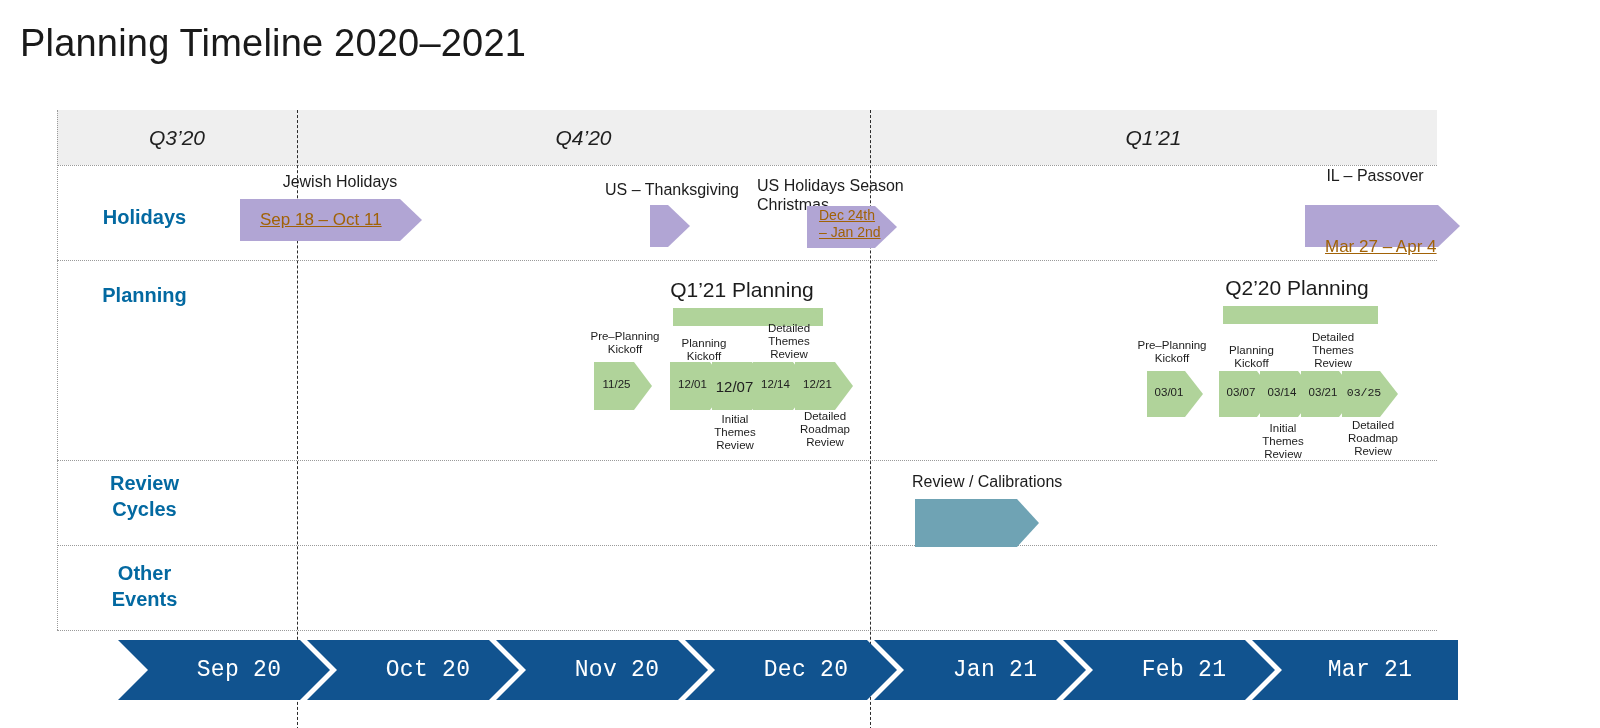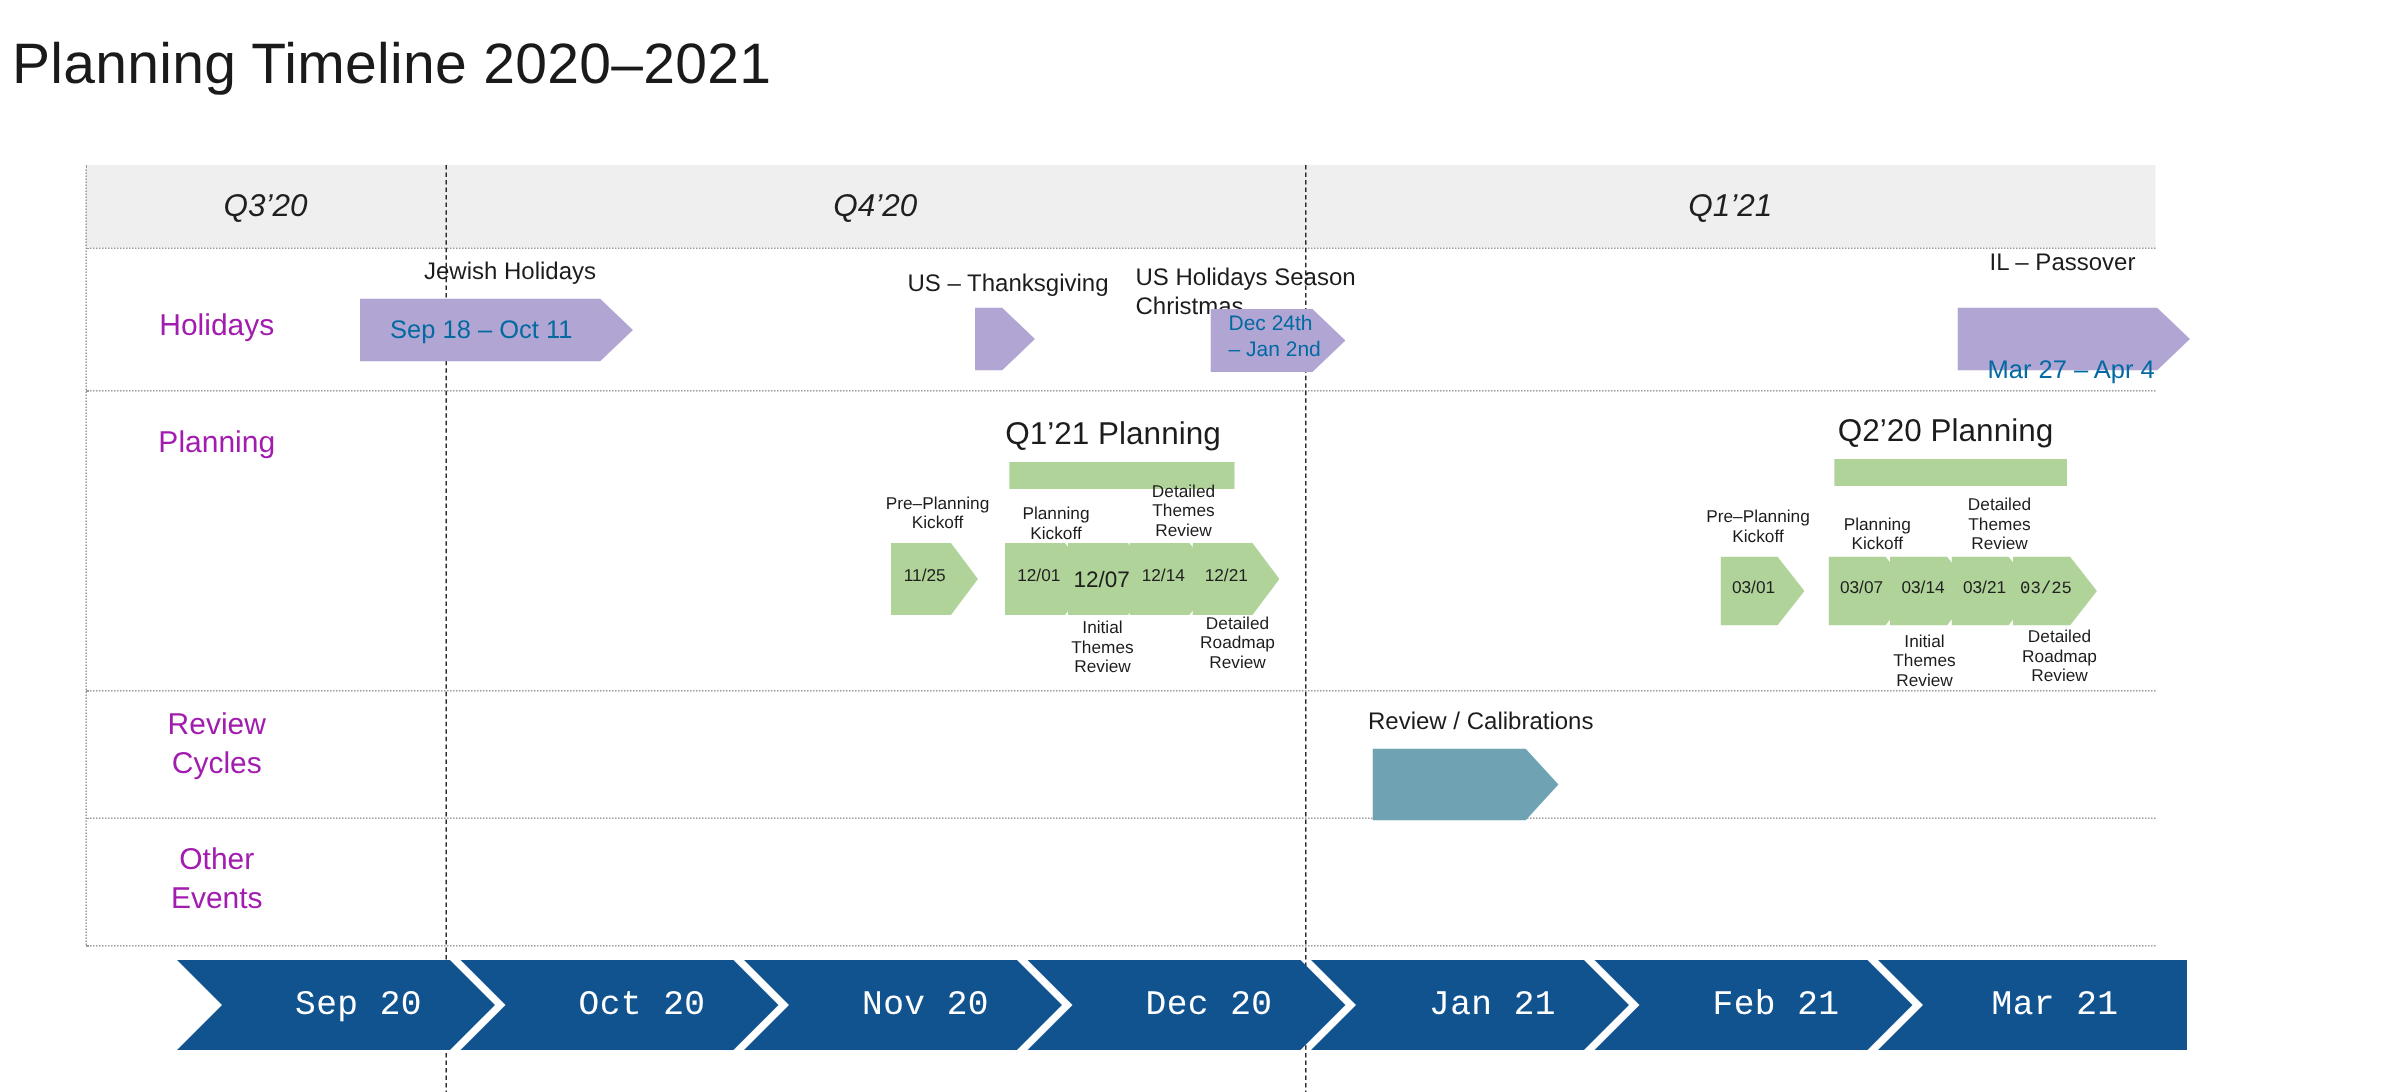--- a/index.html
+++ b/index.html
@@ -1,20 +1,20 @@
 <!DOCTYPE html>
 <html><head>
 <meta charset="utf-8">
 <style>
   html,body{margin:0;padding:0;background:#ffffff;}
   body{width:1600px;height:728px;position:relative;overflow:hidden;
        font-family:"Liberation Sans","DejaVu Sans",sans-serif;color:#202020;}
 
   
-  .title{position:absolute;left:8px;top:22px;font-size:38px;font-weight:400;
+  .title{position:absolute;left:20px;top:22px;font-size:38px;font-weight:400;
          letter-spacing:.2px;color:#1a1a1a;white-space:nowrap;}
 
   
   .frame{position:absolute;left:57px;top:110px;width:1380px;height:520px;}
 
   
   .qband{position:absolute;left:0;top:0;height:55px;background:#efefef;}
   .qlabel{position:absolute;top:0;height:55px;line-height:55px;text-align:center;
           font-style:italic;font-size:21px;color:#1f1f1f;}
 
@@ -24,26 +24,26 @@
   
   .ledge{position:absolute;left:0;top:0;width:0;height:520px;
          border-left:1.5px dotted #9a9a9a;}
 
   
   .vdash{position:absolute;top:0;width:0;height:620px;
          border-left:1.6px dashed #2b2b2b;}
 
   
   .rowlabel{position:absolute;left:0;width:175px;text-align:center;
-            font-size:20px;color:#a21caf;line-height:26px;}
+            font-size:20px;color:#0369a1;line-height:26px;font-weight:bold;}
 
   
   .chev{position:absolute;display:flex;align-items:center;box-sizing:border-box;}
-  .chev-label{font-size:17px;color:#0369a1;line-height:20px;padding-left:10px;
-              white-space:pre-line;}
+  .chev-label{font-size:17px;color:#a16207;line-height:20px;padding-left:10px;
+              white-space:pre-line;text-decoration:underline;}
 
   
   .cap{position:absolute;font-size:16px;color:#1c1c1c;line-height:19px;
        text-align:center;white-space:pre-line;}
   .cap.small{font-size:11.5px;line-height:13px;color:#1c1c1c;}
   .cap.big{font-size:21px;line-height:24px;}
 
   
   .pbar{position:absolute;background:#b0d39a;}
 

